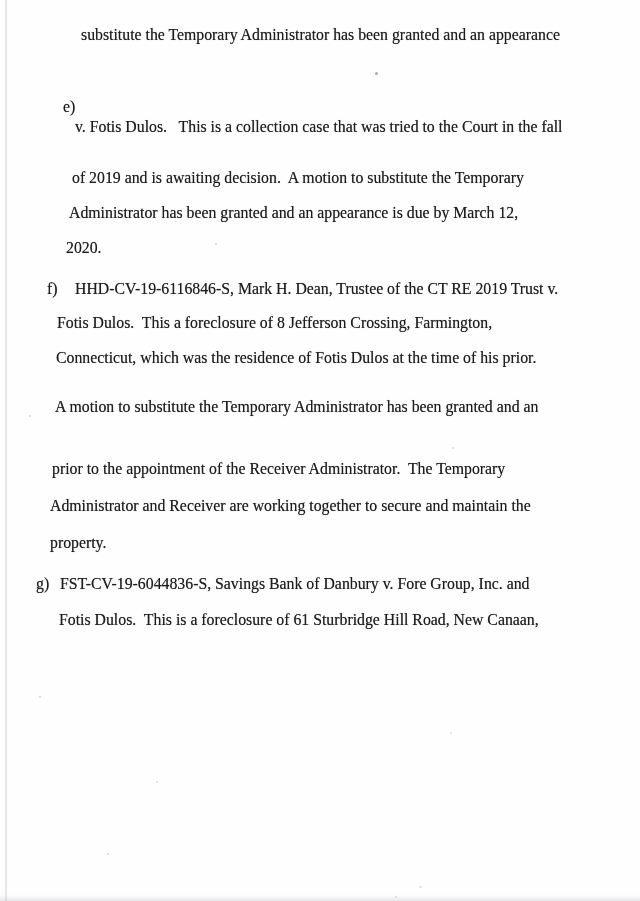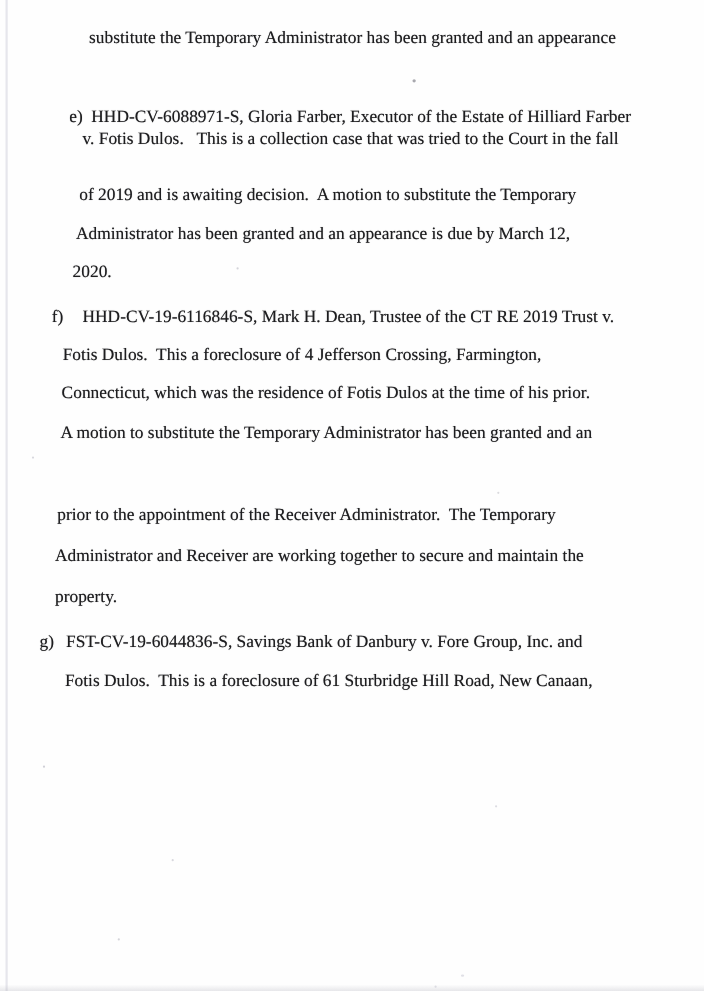--- a/index.html
+++ b/index.html
@@ -33,37 +33,37 @@
 </head>
 <body>
 
 <div id="page">
 
   <div class="scan-edge"></div>
 
   <div class="line" style="left:81px;top:26px"><span>substitute the Temporary Administrator has been granted and an appearance</span></div>
 
 
-  <div class="line" style="left:83px;top:98px"><span class="marker" style="left:-20px">e)</span><span>HHD-CV-6088971-S, Gloria Farber, Executor of the Estate of Hilliard Farber</span></div>
+  <div class="line" style="left:83px;top:98px"><span class="marker" style="left:-20px">e)</span></div>
 
   <div class="line" style="left:75px;top:118px"><span>v. Fotis Dulos.   This is a collection case that was tried to the Court in the fall</span></div>
 
   <div class="line" style="left:72px;top:169px"><span>of 2019 and is awaiting decision.  A motion to substitute the Temporary</span></div>
 
   <div class="line" style="left:69px;top:204px"><span>Administrator has been granted and an appearance is due by March 12,</span></div>
 
   <div class="line" style="left:66px;top:239px"><span>2020.</span></div>
 
   <div class="line" style="left:75px;top:280px"><span class="marker" style="left:-28px">f)</span><span>HHD-CV-19-6116846-S, Mark H. Dean, Trustee of the CT RE 2019 Trust v.</span></div>
 
-  <div class="line" style="left:57px;top:314px"><span>Fotis Dulos.  This a foreclosure of 4 Jefferson Crossing, Farmington,</span></div>
+  <div class="line" style="left:57px;top:314px"><span>Fotis Dulos.  This a foreclosure of 8 Jefferson Crossing, Farmington,</span></div>
 
   <div class="line" style="left:56px;top:349px"><span>Connecticut, which was the residence of Fotis Dulos at the time of his prior.</span></div>
 
-  <div class="line" style="left:55px;top:385px"><span>A motion to substitute the Temporary Administrator has been granted and an</span></div>
+  <div class="line" style="left:55px;top:398px"><span>A motion to substitute the Temporary Administrator has been granted and an</span></div>
 
 
   <div class="line" style="left:52px;top:460px"><span>prior to the appointment of the Receiver Administrator.  The Temporary</span></div>
 
   <div class="line" style="left:50px;top:497px"><span>Administrator and Receiver are working together to secure and maintain the</span></div>
 
   <div class="line" style="left:50px;top:534px"><span>property.</span></div>
 
   <div class="line" style="left:60px;top:575px"><span class="marker" style="left:-24px">g)</span><span>FST-CV-19-6044836-S, Savings Bank of Danbury v. Fore Group, Inc. and</span></div>
 

